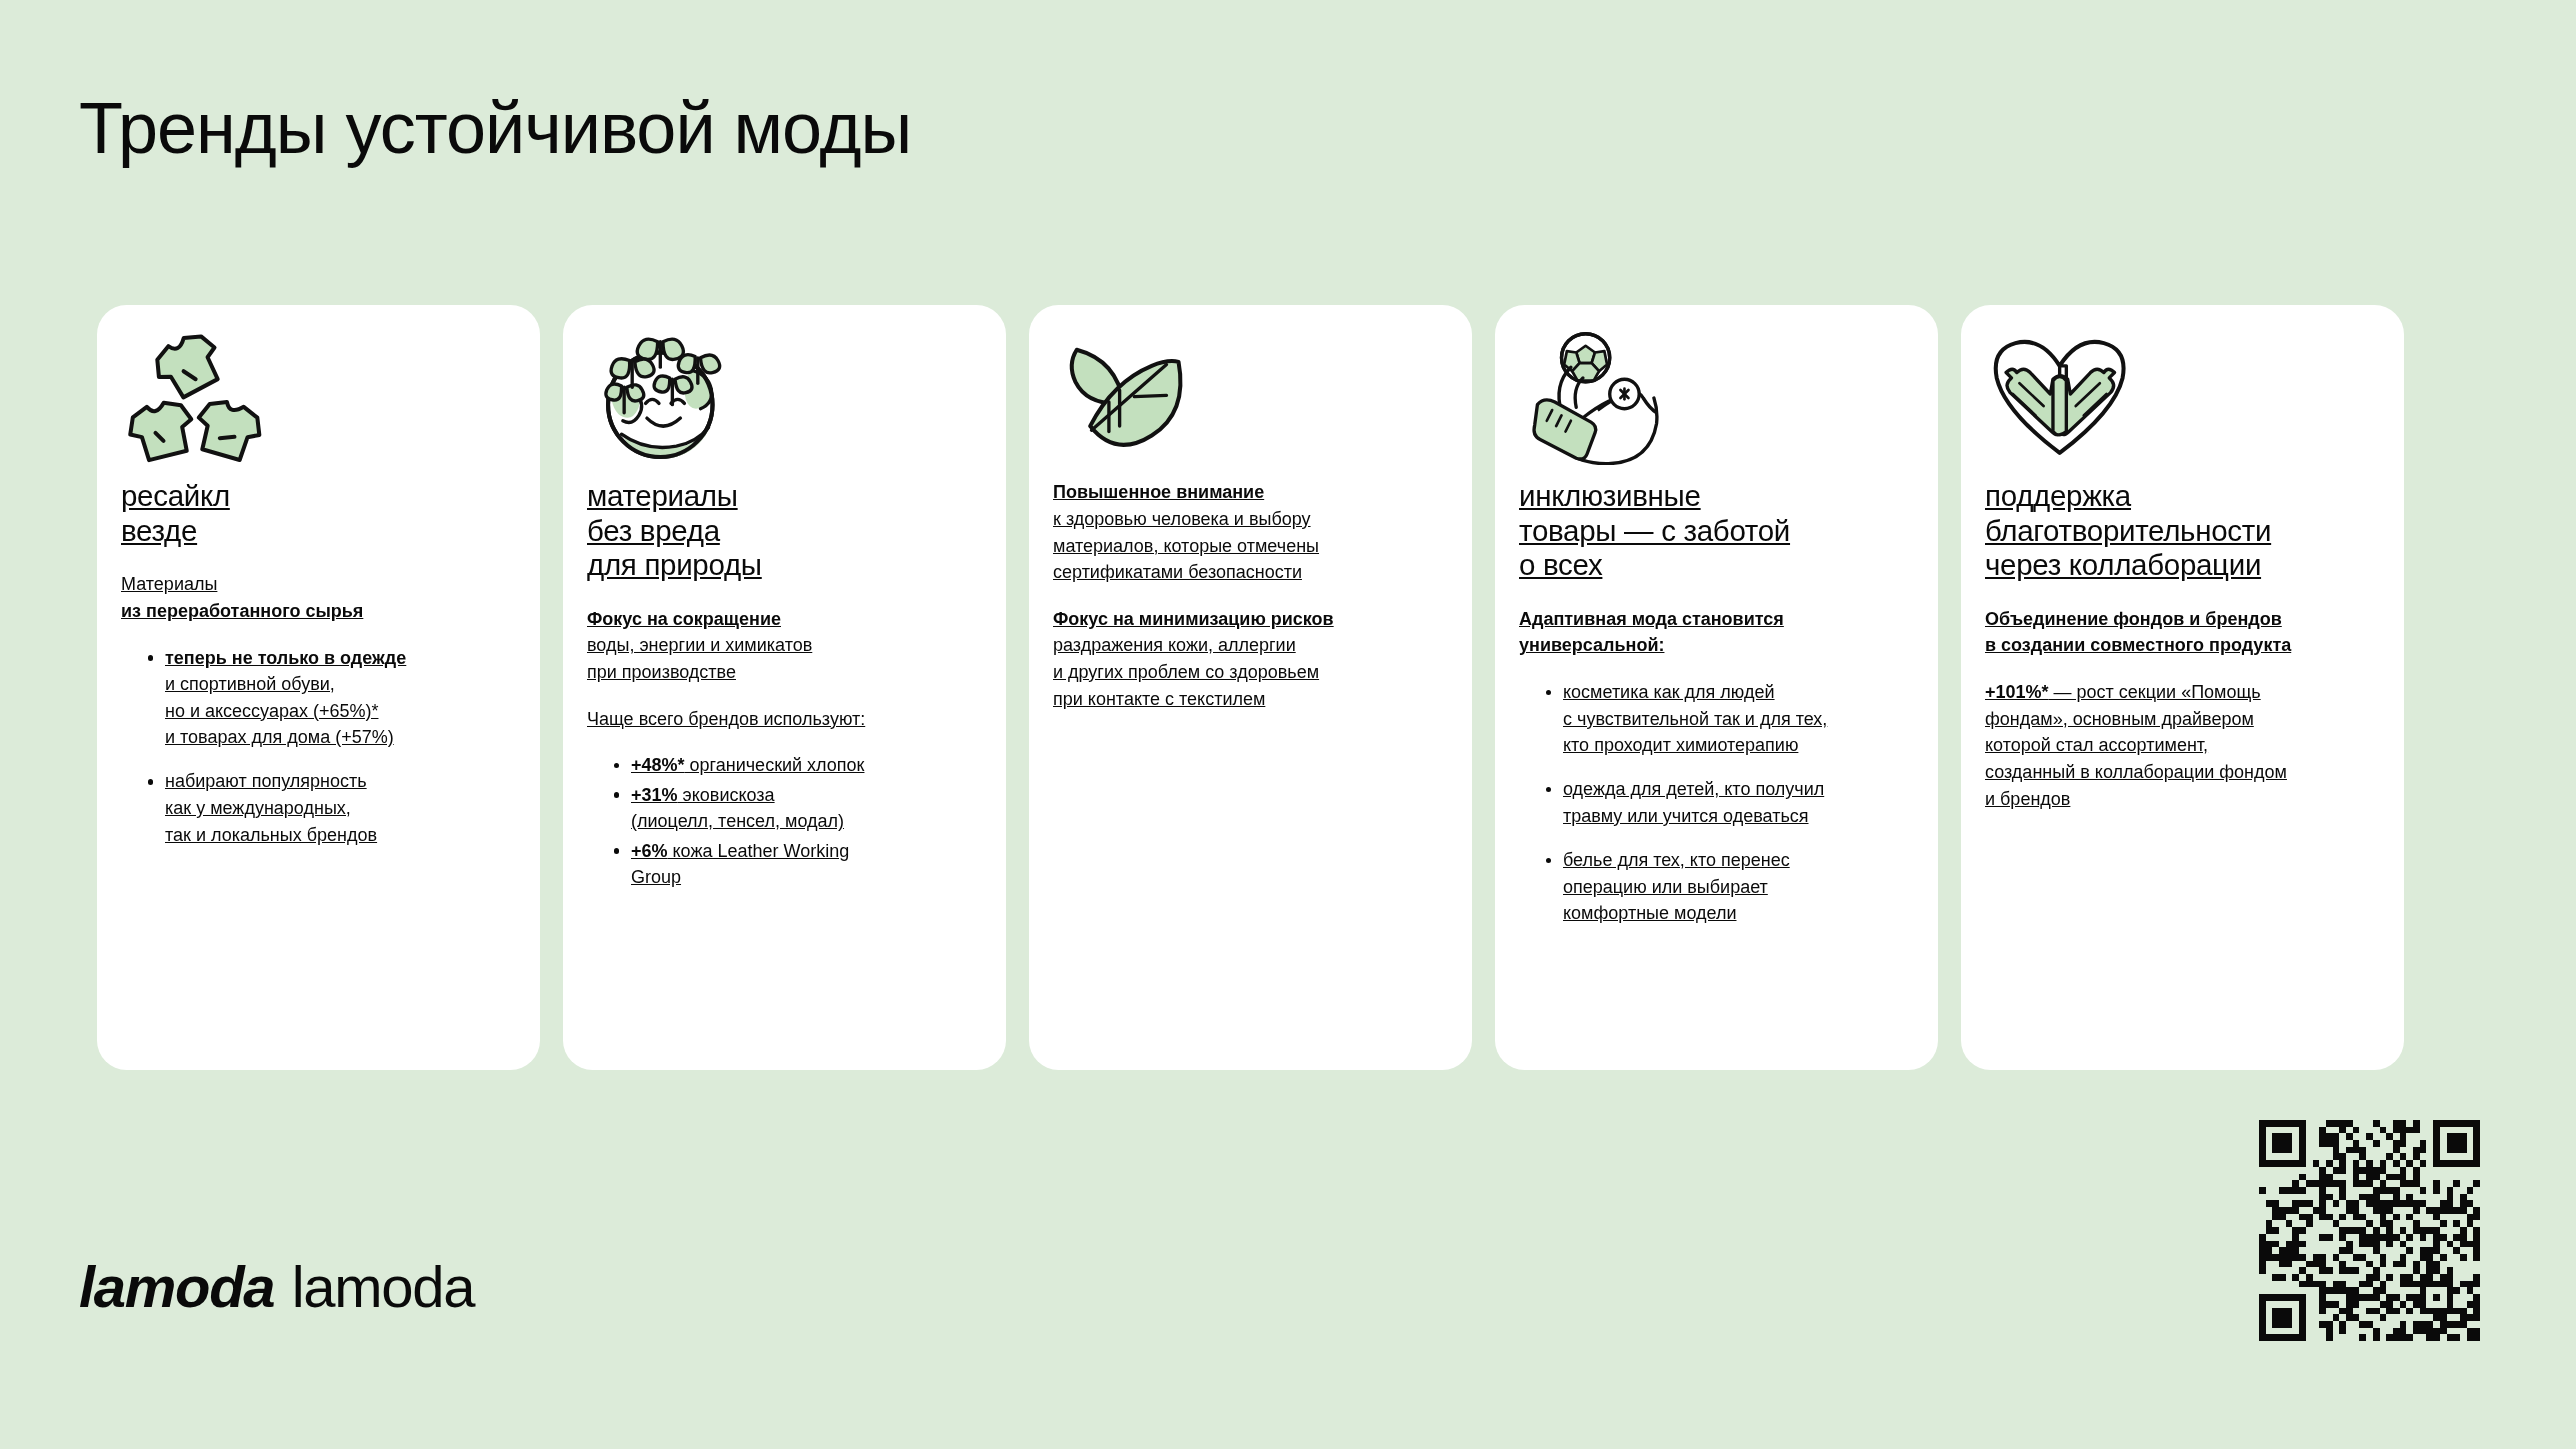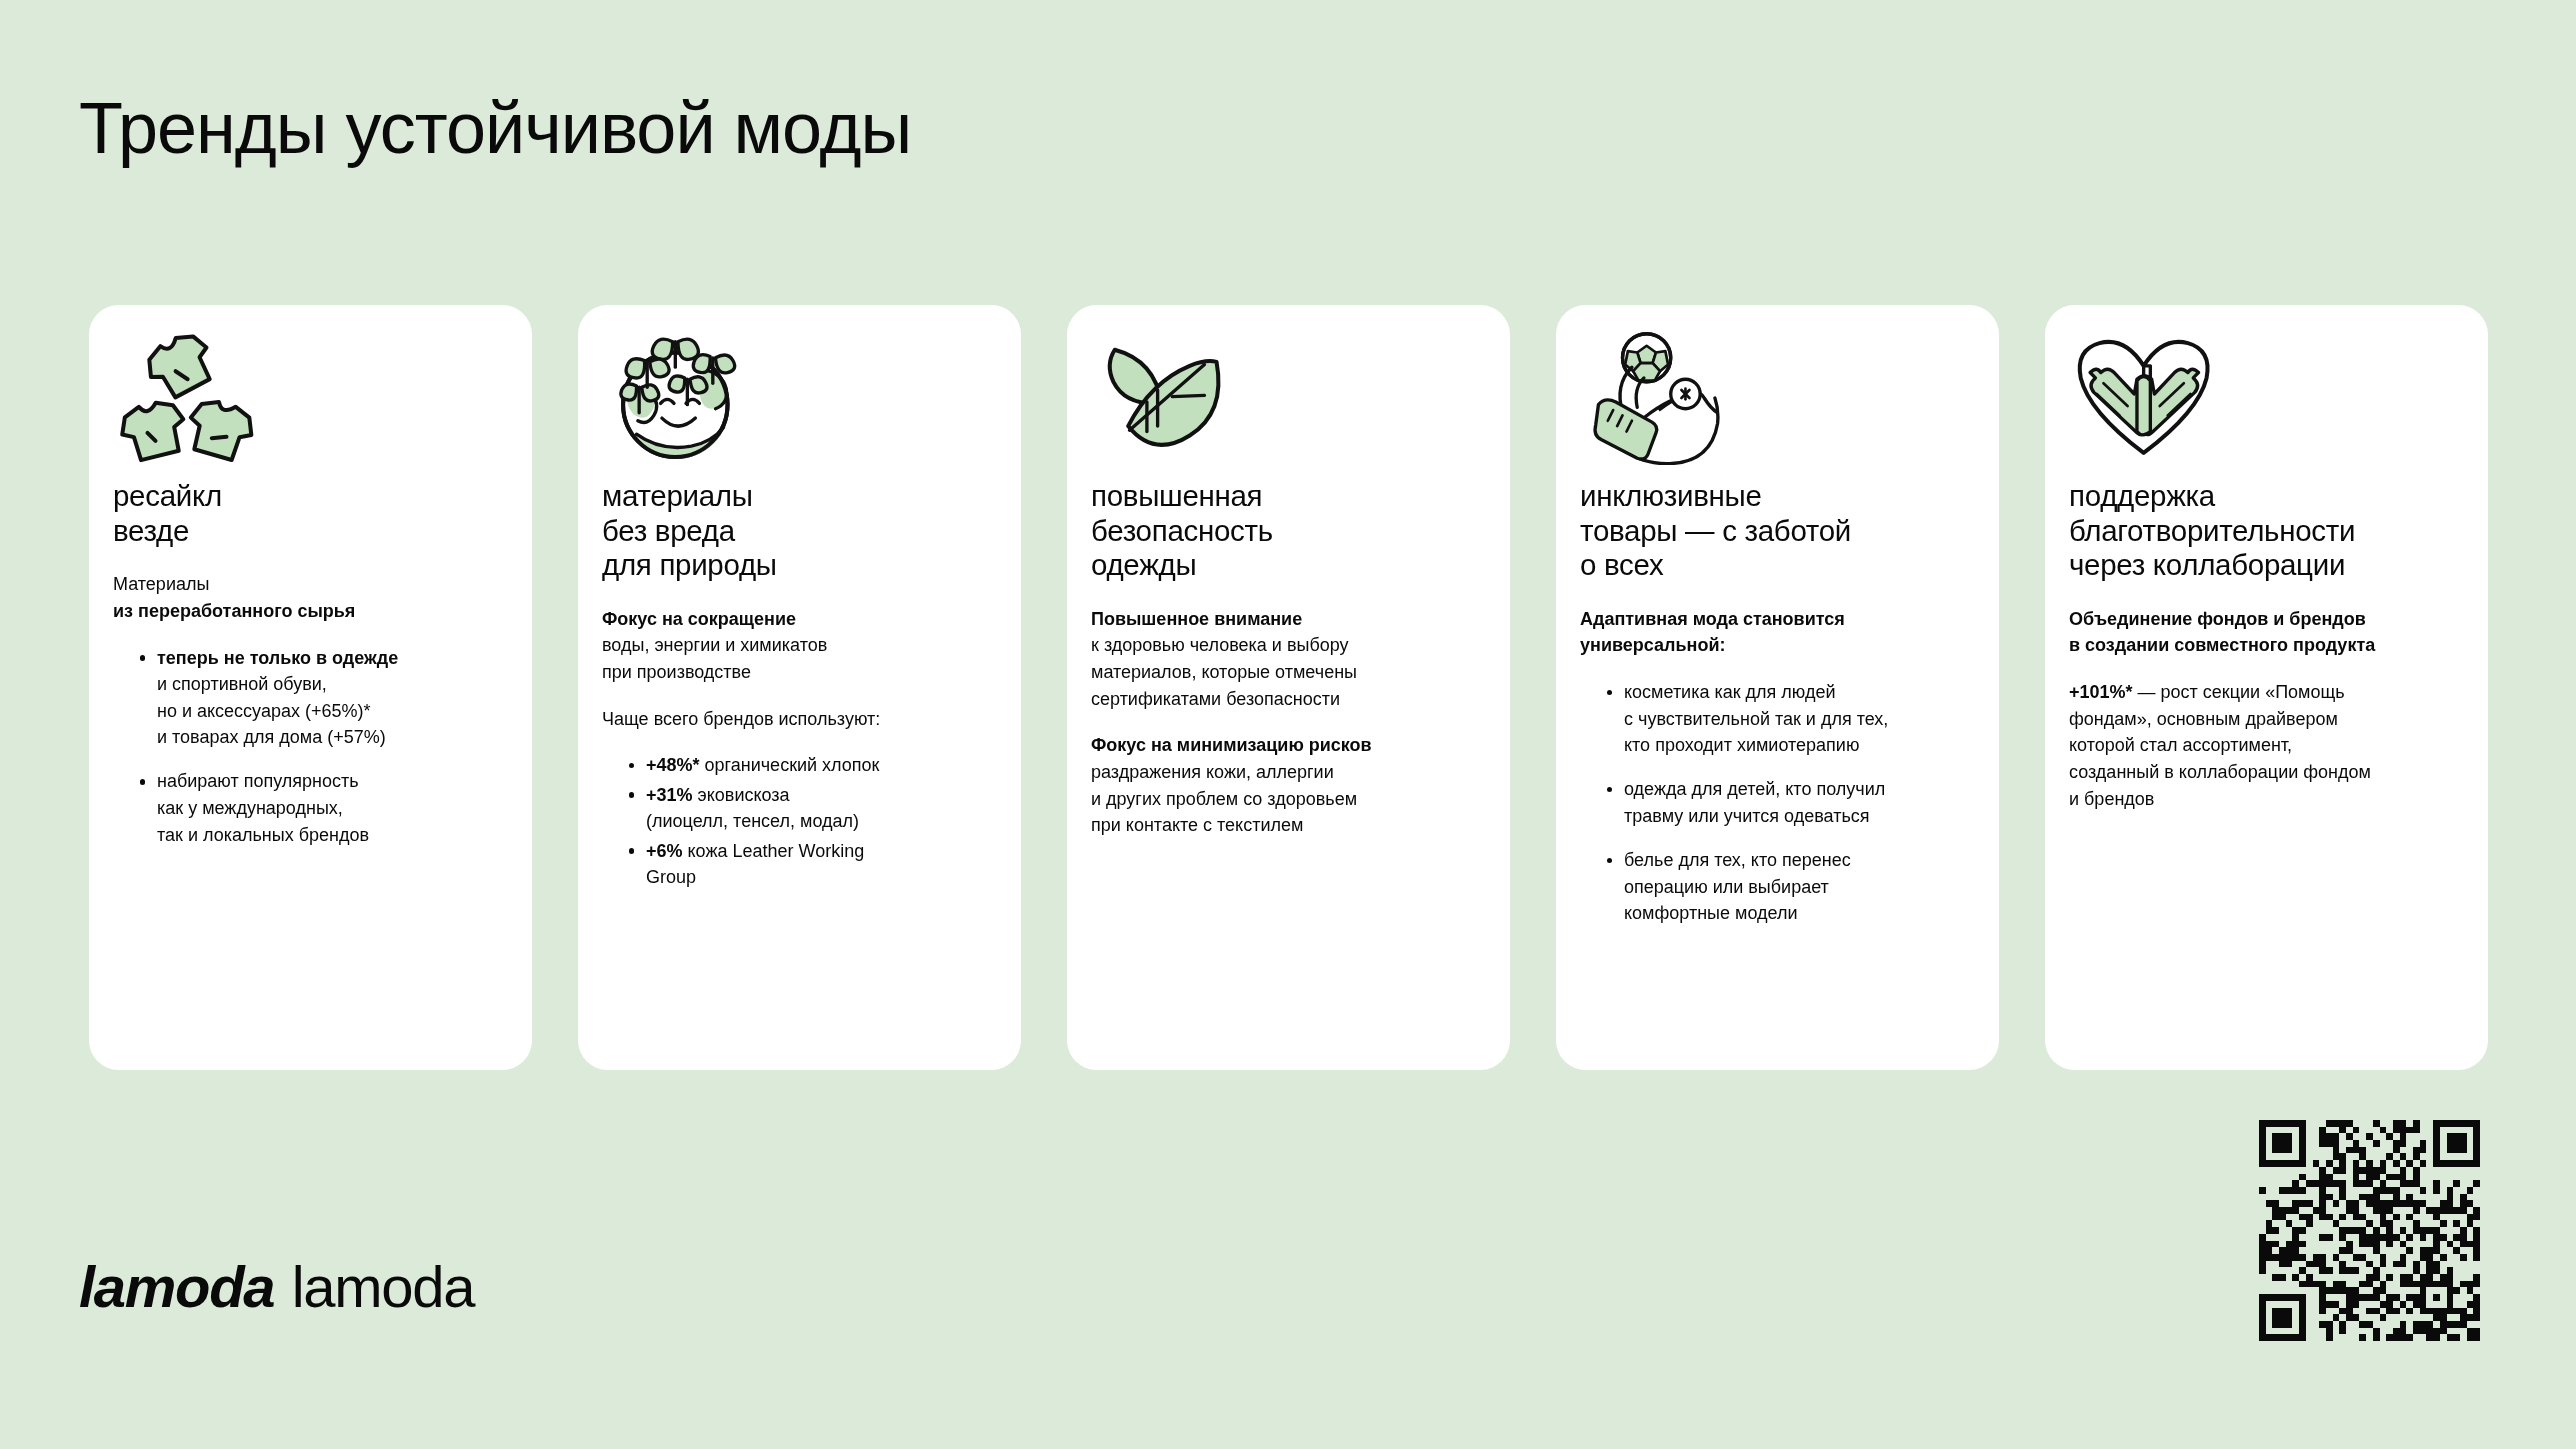--- a/index.html
+++ b/index.html
@@ -27,25 +27,26 @@
     font-weight: 400;
     letter-spacing: -1px;
     line-height: 1.05;
     white-space: nowrap;
     margin-top: 12px;
   }
 
   
   #cards {
     position: absolute;
-    left: 89px;
+    left: 97px;
     top: 305px;
     width: 2415px;
     display: flex;
-    gap: 46px;
+    gap: 23px;
+    text-decoration: underline;
   }
   .card {
     background: #FFFFFF;
     border-radius: 29.5px;
     width: 443px;
     flex: 0 0 443px;
     box-sizing: border-box;
     padding: 25.5px 24px 27px 24px;
     position: relative;
   }
@@ -247,23 +248,20 @@
           <path d="M34 28 q60 16 70 80 q-54 4 -72 -32 q-12 -26 2 -48 Z" fill="#C3E0BE" stroke="#111" stroke-width="6" stroke-linejoin="round"></path>
           <path d="M186 46 q14 76 -40 110 q-54 34 -92 -14 q34 -66 92 -90 q24 -10 40 -6 Z" fill="#C3E0BE" stroke="#111" stroke-width="6" stroke-linejoin="round"></path>
           <g stroke="#111" stroke-width="5" fill="none" stroke-linecap="round">
             <line x1="56" y1="148" x2="168" y2="50"></line>
             <line x1="120" y1="98" x2="168" y2="96"></line>
             <line x1="98" y1="88" x2="98" y2="142"></line>
             <line x1="82" y1="106" x2="82" y2="150"></line>
           </g>
         </svg>
       </div>
-      <div class="card-title">повышенная
-безопасность
-одежды</div>
       <div class="card-body">
         <div class="blk">
           <span class="lead">Повышенное внимание</span>
           <span class="rest">к здоровью человека и выбору
 материалов, которые отмечены
 сертификатами безопасности</span>
         </div>
         <div class="blk">
           <span class="lead">Фокус на минимизацию рисков</span>
           <span class="rest">раздражения кожи, аллергии

